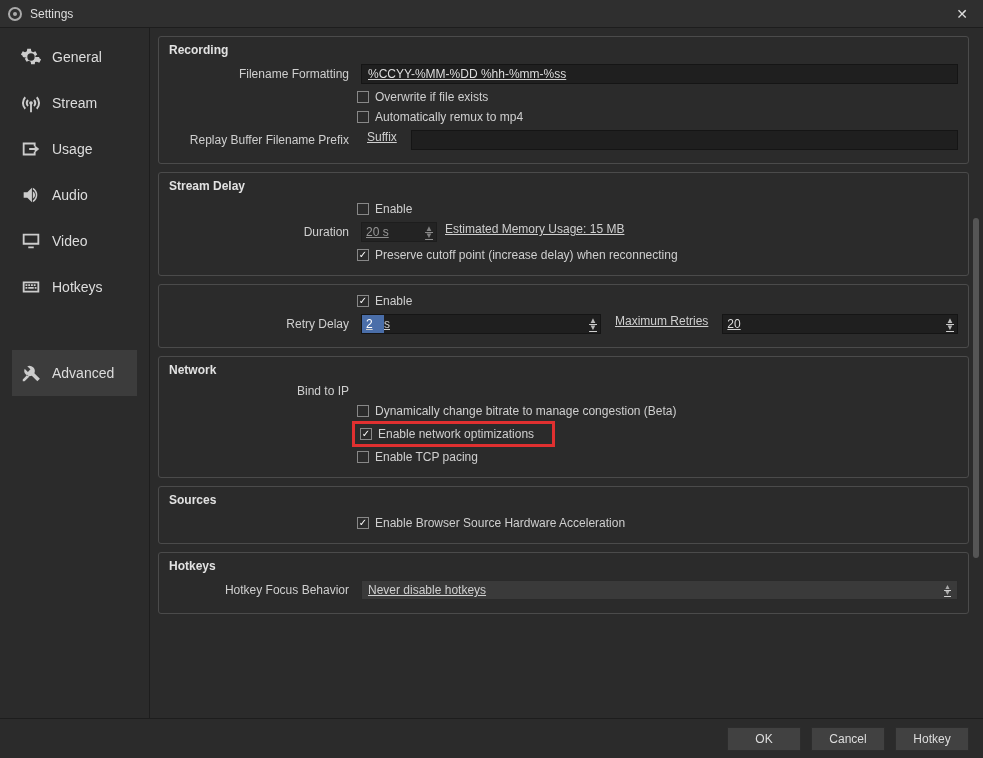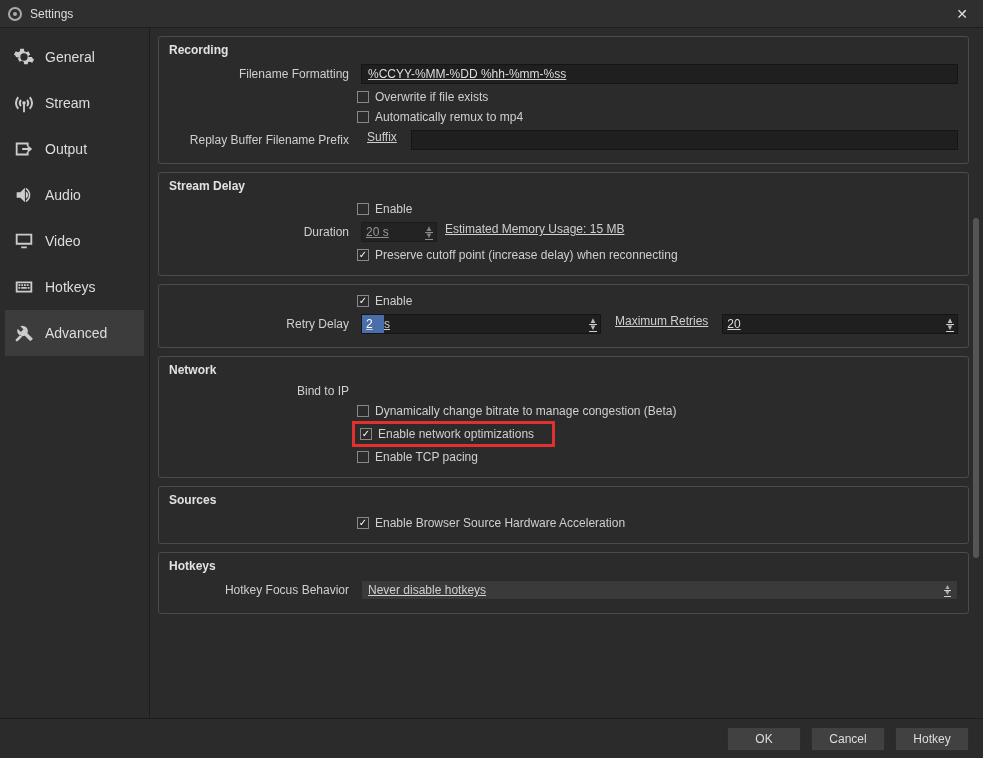--- a/index.html
+++ b/index.html
@@ -53,34 +53,34 @@
   
   .body {
     display: flex;
     height: calc(758px - 28px - 40px);
   }
 
   
   .sidebar {
     width: 150px;
     background: #2b2b2b;
-    padding: 6px 5px;
+    padding: 6px 12px;
     box-sizing: border-box;
     border-right: 1px solid #1d1d1d;
   }
   .nav-item {
     display: flex;
     align-items: center;
     gap: 10px;
     padding: 12px 8px;
     color: #ddd;
     font-size: 14px;
     cursor: pointer;
   }
-  .nav-item.active { background: #3c3c3c; }
+  .nav-item.active { background: #3c3c3c; margin-top: 40px; }
   .nav-item .icon {
     width: 22px; height: 22px;
     display: flex; align-items: center; justify-content: center;
     color: #ccc;
   }
   .nav-item svg { width: 22px; height: 22px; fill: #ccc; }
 
   
   .content {
     flex: 1;
@@ -275,21 +275,21 @@
       </span>
       <span>Stream</span>
     </div>
 
     <div class="nav-item">
       <span class="icon">
         <svg viewBox="0 0 24 24">
             <path d="M3 5h14v4h-2V7H5v10h10v-2h2v4H3V5zm13 3l5 4-5 4v-3h-6v-2h6V8z"></path>
           </svg>
       </span>
-      <span>Output</span>
+      <span>Usage</span>
     </div>
 
     <div class="nav-item">
       <span class="icon">
         <svg viewBox="0 0 24 24">
             <path d="M4 9v6h4l5 5V4L8 9H4zm12.5 3a4.5 4.5 0 0 0-2.5-4v8a4.5 4.5 0 0 0 2.5-4zm-2.5-8v2.1a7 7 0 0 1 0 11.8V20a9 9 0 0 0 0-16z"></path>
           </svg>
       </span>
       <span>Audio</span>
     </div>

